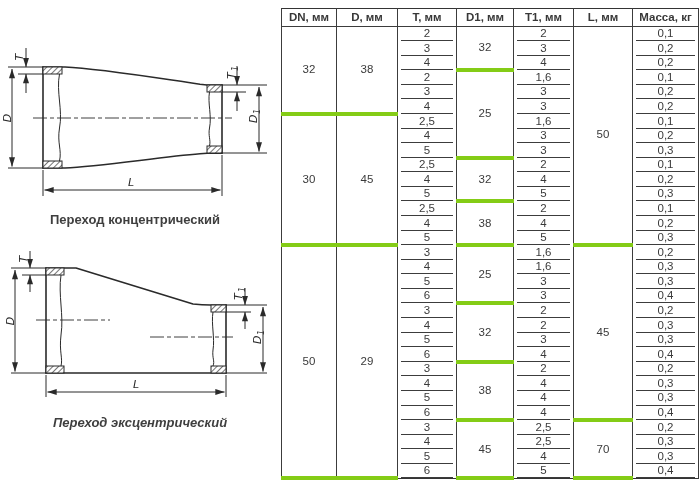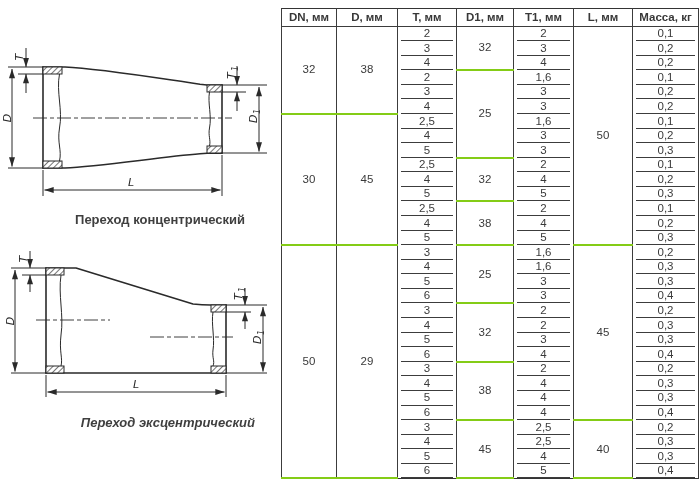--- a/index.html
+++ b/index.html
@@ -12,21 +12,21 @@
   .drawing { position:absolute; left:0; }
   #svg1 { top:0; }
   #svg2 { top:245px; }
   .ol   { fill:none; stroke:#2a2a2a; stroke-width:1.6; stroke-linejoin:round; stroke-linecap:round; }
   .thin { fill:none; stroke:#2a2a2a; stroke-width:1; }
   .cl   { fill:none; stroke:#2a2a2a; stroke-width:0.9; stroke-dasharray:14 3 4 3; }
   .hz   { fill:url(#h1); stroke:#2a2a2a; stroke-width:1; }
   .dim  { font:italic 11px "DejaVu Sans", sans-serif; fill:#2a2a2a; }
   .sub  { font:italic 8px  "DejaVu Sans", sans-serif; fill:#2a2a2a; }
   .caption {
-    position:absolute; text-align:right;
+    position:absolute; text-align:center;
     font-size:13px; font-weight:bold; color:#3f3f3f;
   }
   #cap1 { left:25px; top:212px; width:220px; }
   #cap2 { left:25px; top:415px; width:230px;font-style:italic; }
   
   .spec-table {
     position:absolute; left:281px; top:8px; width:417px;
     border-collapse:collapse; table-layout:fixed;
     font-size:11.5px; color:#3a3a3a;
     border:1px solid #343434;
@@ -34,21 +34,21 @@
   .spec-table th, .spec-table td {
     padding:0; text-align:center; vertical-align:middle;
     border-left:1px solid #3c3c3c; border-right:1px solid #3c3c3c;
     line-height:1; overflow:hidden; white-space:nowrap;
   }
   .spec-table thead th {
     height:17px; font-weight:bold; font-size:11.5px;
     border-bottom:1px solid #3c3c3c; color:#383838;
   }
   .spec-table tbody tr { height:14.58px; }
-  td.mg  { border-bottom:2px solid #84cc16; }      
+  td.mg  { border-bottom:4px solid #84cc16; }      
   td.ins { position:relative; }                     
   td.ins::after {
     content:""; position:absolute; left:3px; right:3px; bottom:0;
     height:1px; background:#3c3c3c;
   }
 </style>
 </head>
 <body>
 
 <svg id="svg1" class="drawing" width="281" height="213" viewBox="0 0 281 213">
@@ -354,21 +354,21 @@
       </tr>
       <tr>
         <td class="ins">6</td>
         <td class="ins">4</td>
         <td class="ins">0,4</td>
       </tr>
       <tr>
         <td class="ins">3</td>
         <td rowspan="4" class="mg">45</td>
         <td class="ins">2,5</td>
-        <td rowspan="4" class="mg">40</td>
+        <td rowspan="4" class="mg">70</td>
         <td class="ins">0,2</td>
       </tr>
       <tr>
         <td class="ins">4</td>
         <td class="ins">2,5</td>
         <td class="ins">0,3</td>
       </tr>
       <tr>
         <td class="ins">5</td>
         <td class="ins">4</td>

